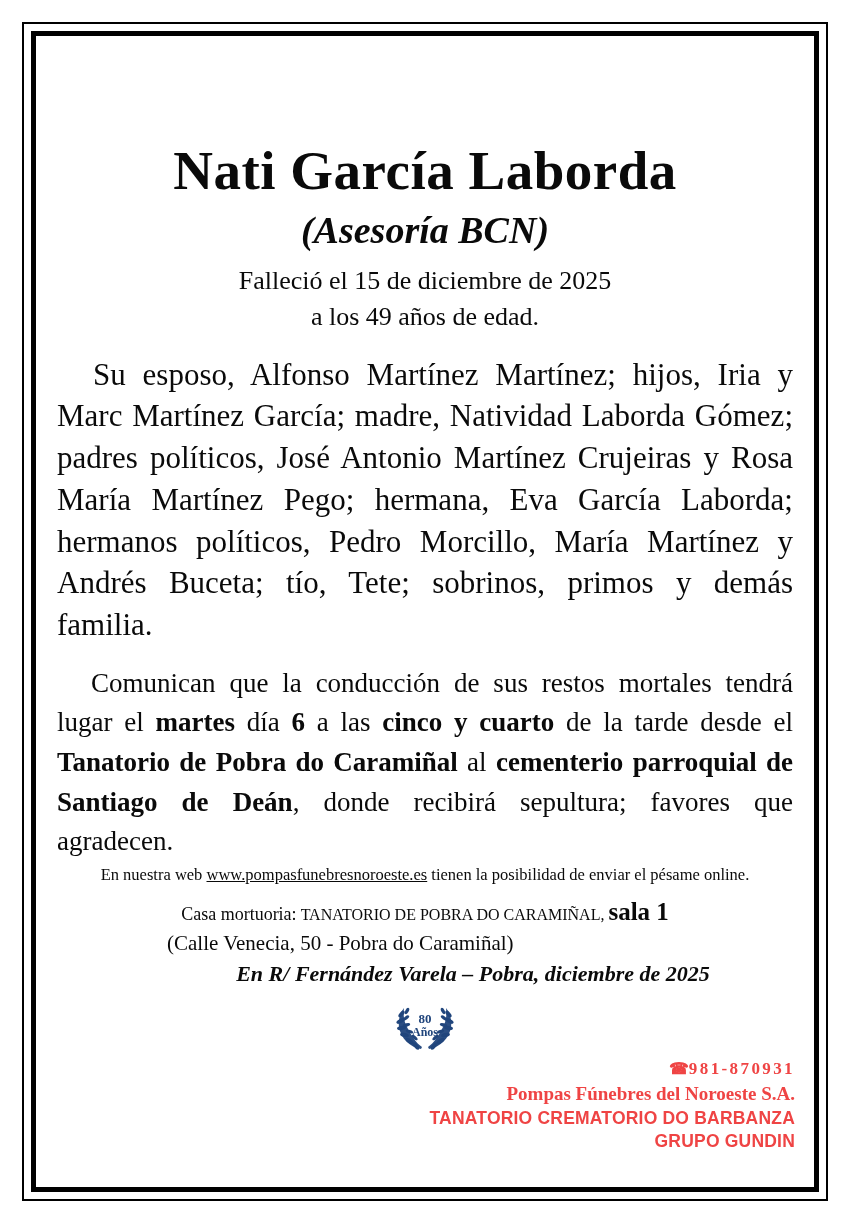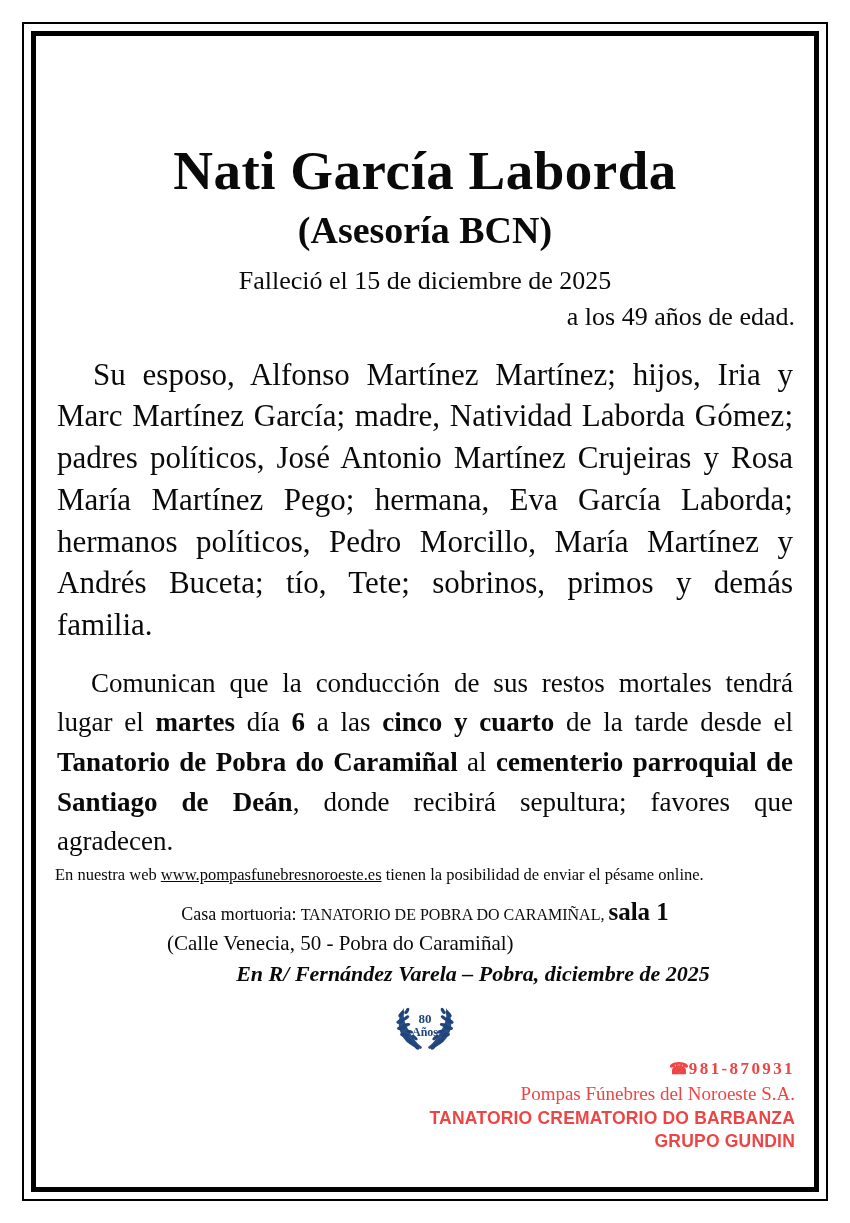--- a/index.html
+++ b/index.html
@@ -61,30 +61,30 @@
     line-height: 1.08;
     letter-spacing: 0.5px;
     margin: 94px 0 0 0;
   }
   .deceased-sub {
     text-align: center;
     font-size: 38px;
     font-weight: bold;
     line-height: 1.1;
     margin: 10px 0 0 0;
+    font-style: italic;
   }
   .death-line {
     text-align: center;
     font-size: 26px;
     line-height: 1.30;
     margin: 12px 0 0 0;
   }
   .death-line.second {
     margin-top: 2px;
-    text-align: right;
   }
 
   
   .family {
     font-size: 31px;
     line-height: 1.345;
     text-align: justify;
     text-justify: inter-word;
     text-indent: 36px;
     margin: 20px 0 0 0;
@@ -104,21 +104,21 @@
   .announce b { font-weight: bold; }
 
   
   .note-hours {
     text-align: center;
     font-size: 18.5px;
     line-height: 1.25;
     margin: 9px 0 0 0;
   }
   .note-web {
-    text-align: left;
+    text-align: center;
     font-size: 16.5px;
     line-height: 1.25;
     margin: 3px 0 0 0;
   }
   .note-web .url {
     text-decoration: underline;
   }
 
   
   .mortuary {
@@ -176,21 +176,21 @@
     font-weight: bold;
     letter-spacing: 2.4px;
     line-height: 1.35;
   }
   .footer .phone .tel-icon {
     letter-spacing: 0;
     font-size: 16px;
   }
   .footer .company {
     font-size: 19px;
-    font-weight: normal;
+    font-weight: bold;
     line-height: 1.33;
     margin-top: 1px;
   }
   .footer .branch {
     font-family: "Liberation Sans", "DejaVu Sans", sans-serif;
     font-size: 17.5px;
     font-weight: bold;
     line-height: 1.33;
     letter-spacing: 0.2px;
   }

